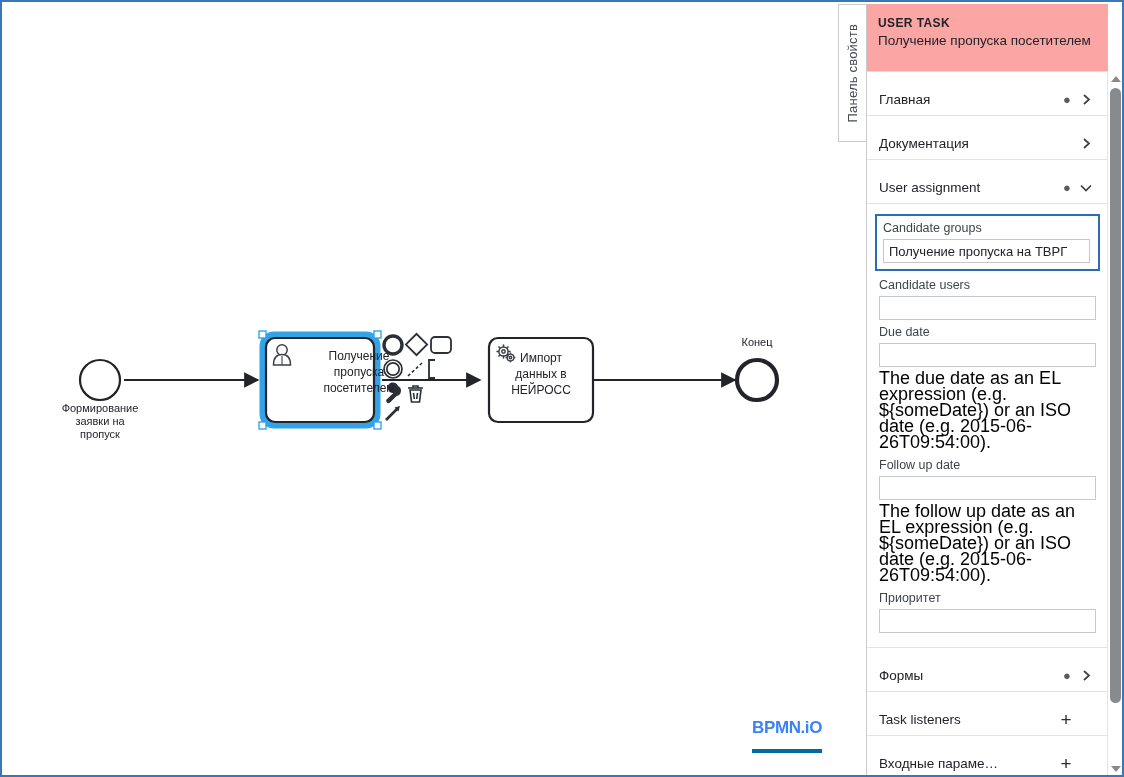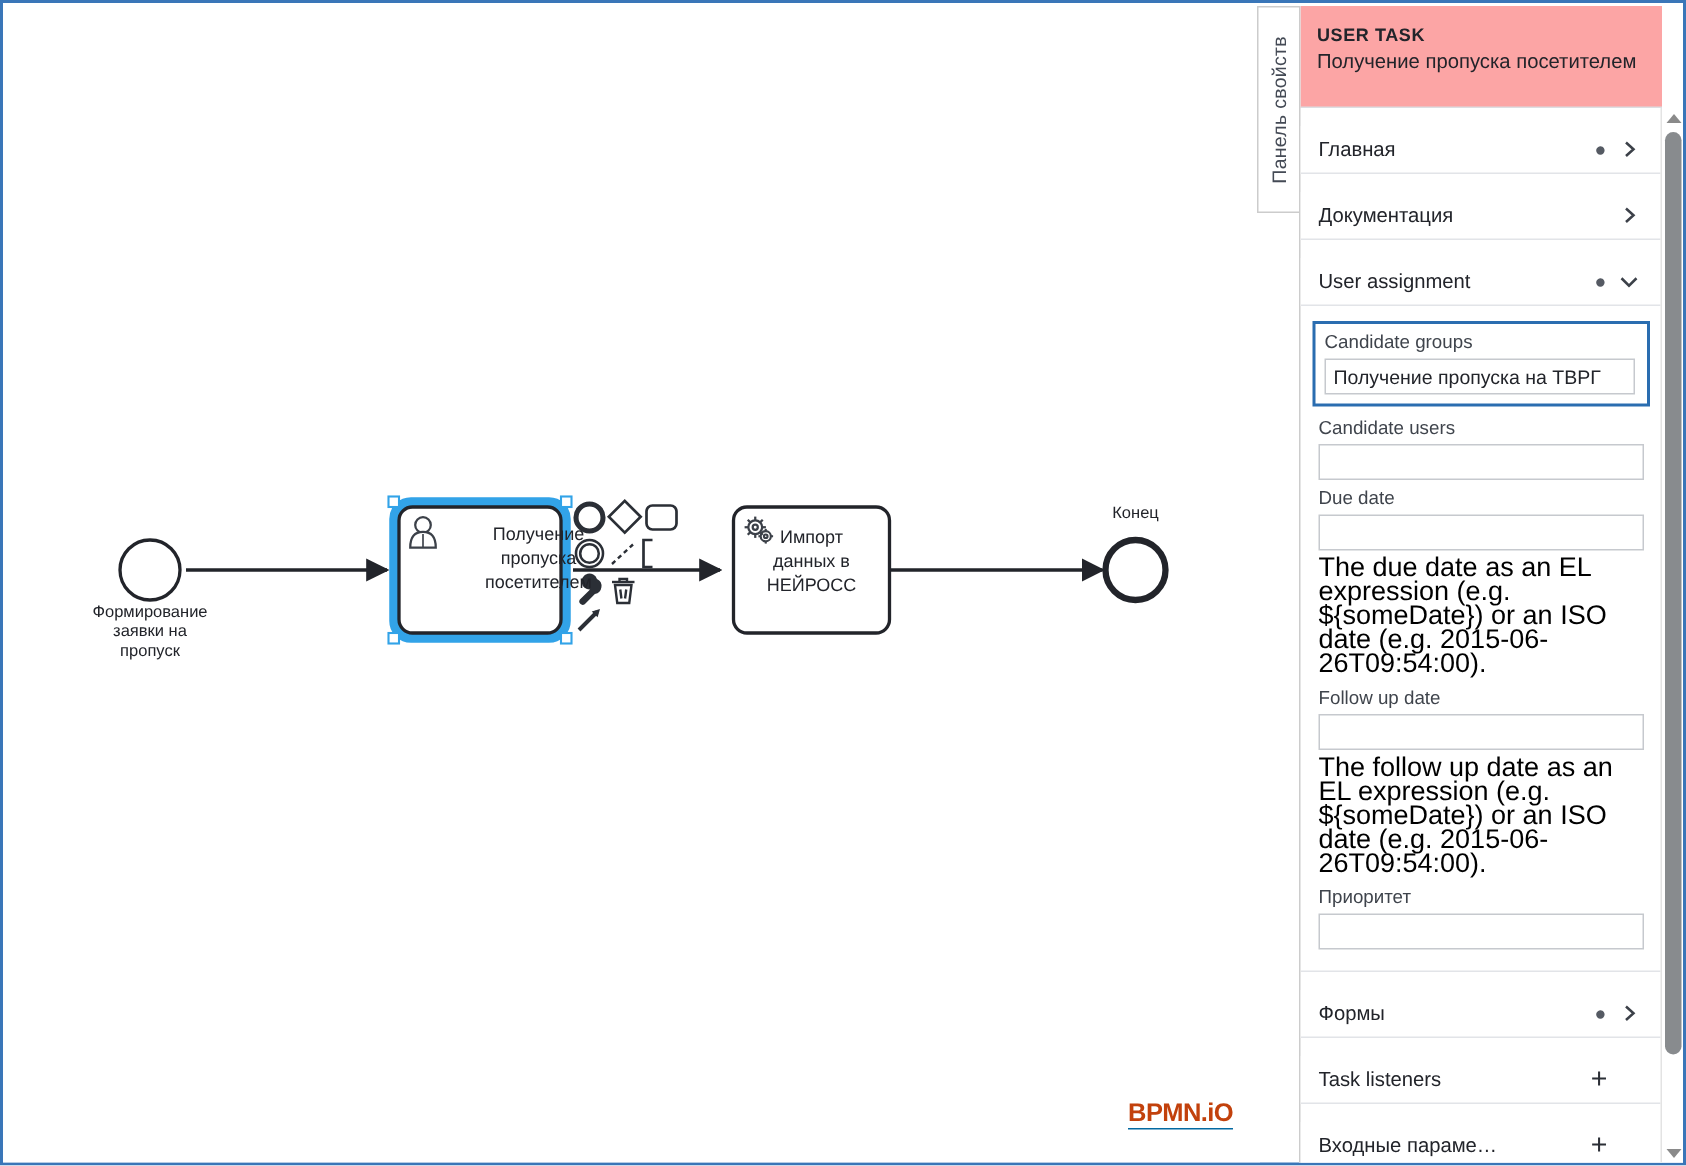--- a/index.html
+++ b/index.html
@@ -46,23 +46,23 @@
   }
 
   
   #bpmnio-logo {
     position: absolute;
     right: 18px; bottom: 22px;
     font-family: "Liberation Sans", sans-serif;
     font-size: 17px;
     font-weight: bold;
     letter-spacing: -0.4px;
-    color: #c2410c;
-    border-bottom: 1px solid #0369a1;
-    padding-bottom: 1px;
+    color: #3b82f6;
+    border-bottom: 4px solid #0369a1;
+    padding-bottom: 12px;
     line-height: 18px;
   }
 
   
   #props-tab {
     position: absolute;
     left: 836px; top: 2px;
     width: 28px; height: 138px;
     background: #ffffff;
     border: 1px solid #cccccc;

